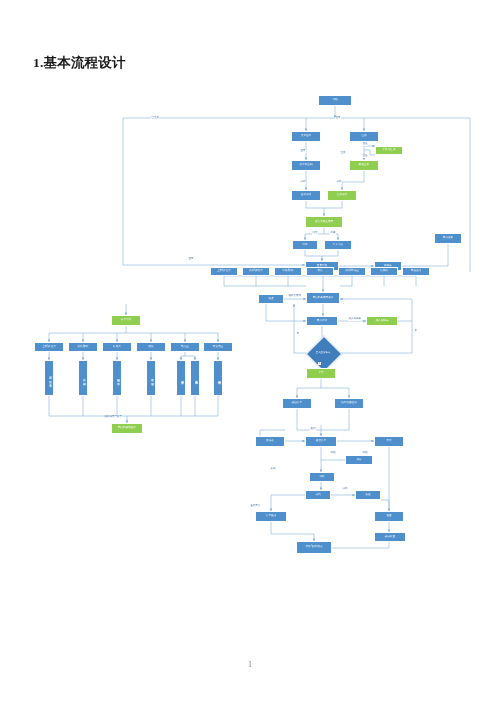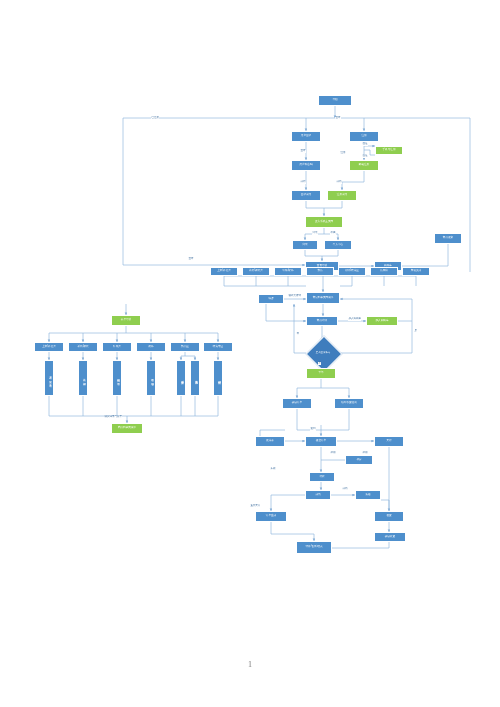--- a/index.html
+++ b/index.html
@@ -101,20 +101,21 @@
     padding: 0 0.4px;
     white-space: nowrap;
     line-height: 1;
   }
 </style>
 </head>
 <body>
 
 <div class="page">
 
+  <div class="doc-title">1.基本流程设计</div>
 
   <div class="canvas">
     <svg viewBox="0 0 500 707" xmlns="http://www.w3.org/2000/svg">
       <defs>
         <marker id="ah" markerWidth="5" markerHeight="5" refX="4" refY="2" orient="auto">
           <path d="M0,0 L4,2 L0,4 z" fill="#7fa9d4"></path>
         </marker>
       </defs>
       <g fill="none" stroke="#8cb4dc" stroke-width="0.65" marker-end="url(#ah)">
 

